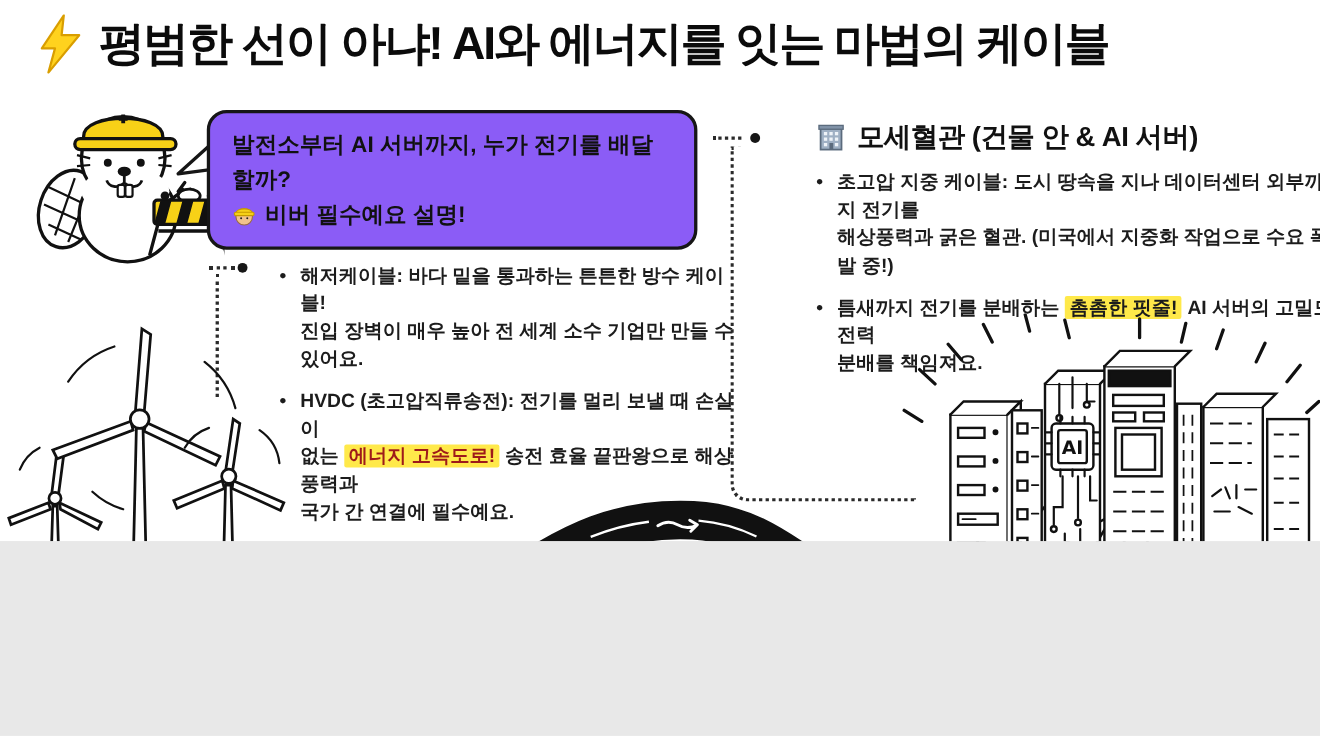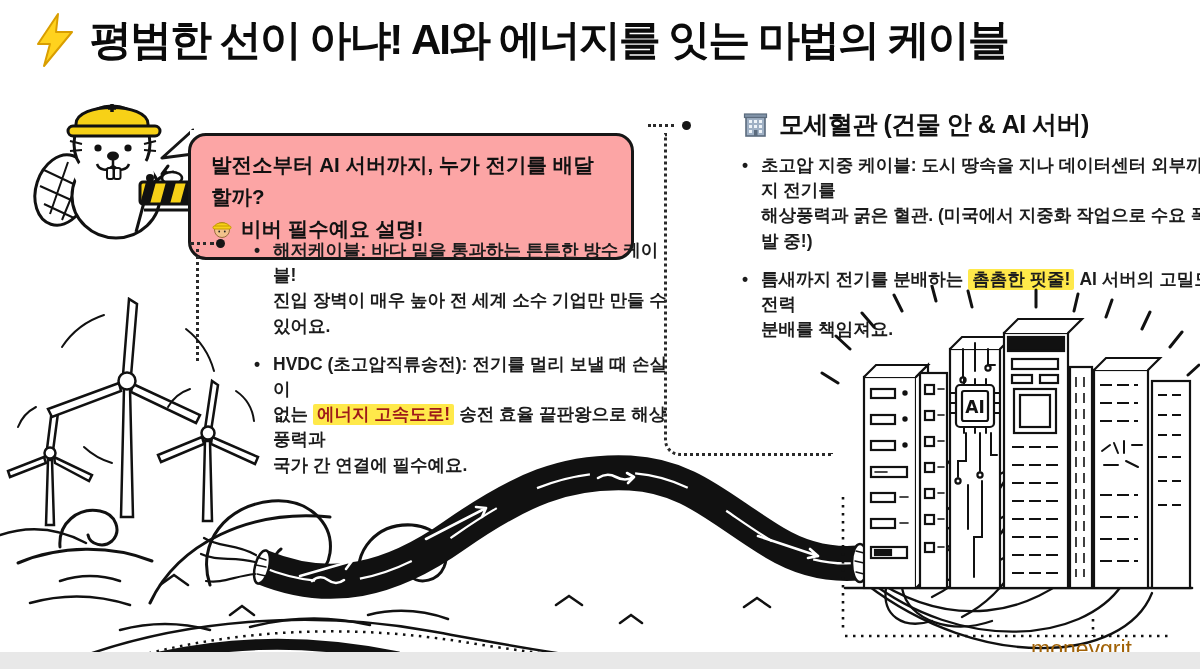--- a/index.html
+++ b/index.html
@@ -1,23 +1,23 @@
 <!DOCTYPE html>
 <html><head>
 <meta charset="utf-8">
 <style>
   html,body{margin:0;padding:0;background:#e8e8e8;}
-  .canvas{position:relative;width:1200px;height:652px;background:#ffffff;overflow:hidden;
+  .canvas{position:relative;width:1200px;height:492px;background:#ffffff;overflow:hidden;
           font-family:"Liberation Sans","DejaVu Sans",sans-serif;color:#111;}
   
   .title-row{position:absolute;left:34px;top:12px;display:flex;align-items:center;gap:14px;}
   .title-row h1{margin:0;font-size:42px;font-weight:900;letter-spacing:-2px;color:#0b0b0b;white-space:nowrap;}
   
   .bubble{position:absolute;left:188px;top:100px;width:400px;border:3px solid #161616;border-radius:18px;
-          padding:13px 20px;background:#fca5a5;font-size:20.5px;font-weight:700;line-height:1.55;margin-top:33px;}
+          padding:13px 20px;background:#8b5cf6;font-size:20.5px;font-weight:700;line-height:1.55;}
   .bubble-tail{position:absolute;left:160px;top:128px;}
   .bubble .l2{display:flex;align-items:center;gap:8px;}
   
   .sec-head{display:flex;align-items:center;gap:10px;font-size:25px;font-weight:800;letter-spacing:-0.5px;}
   .artery{position:absolute;left:254px;top:226px;width:420px;}
   .capillary{position:absolute;left:698px;top:108px;width:478px;margin-left:44px;}
   .bullets{margin-top:12px;font-size:17.5px;font-weight:600;line-height:1.44;color:#1c1c1c;}
   .bullet{display:flex;gap:9px;margin-bottom:13px;}
   .bullet .mark{font-weight:900;flex:0 0 10px;}
   .lbl{font-weight:800;margin-right:5px;}

